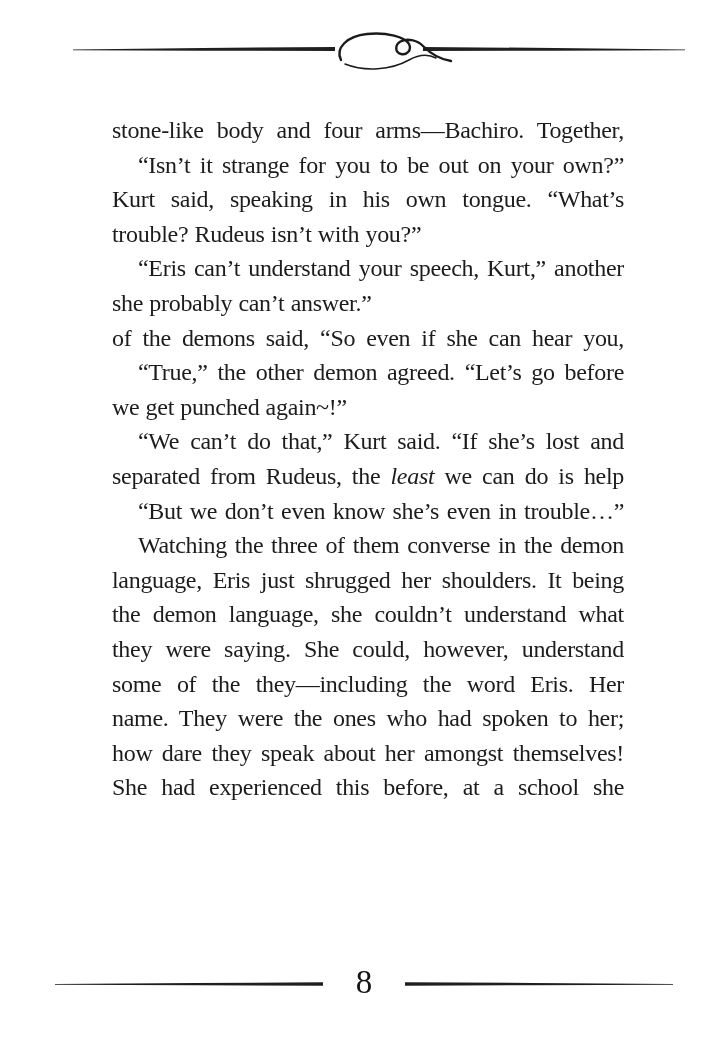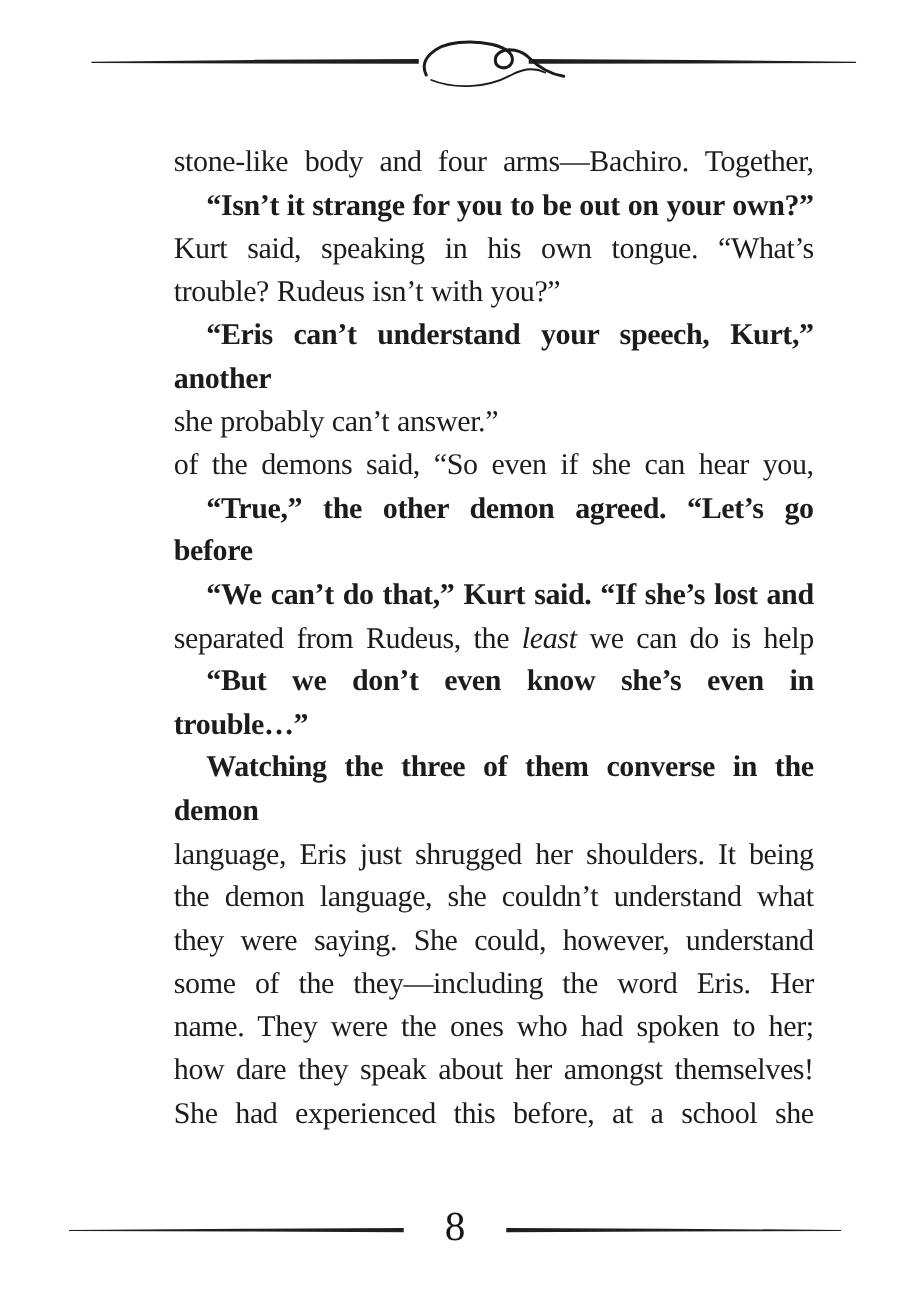--- a/index.html
+++ b/index.html
@@ -26,29 +26,28 @@
   
   .text-block {
     position: absolute;
     left: 112px;
     top: 113px;
     width: 512px;
     font-size: 24px;
     line-height: 34.6px;
     letter-spacing: -0.3px;
     word-spacing: 0.5px;
-    margin-left: 27px;
   }
   .line {
     text-align: justify;
     text-align-last: justify;
     white-space: normal;
   }
   .line.natural { text-align-last: left; }
-  .line.indent { text-indent: 26px; font-weight: bold; }
+  .line.indent { text-indent: 26px; }
   .em { font-style: italic; }
 
   
   .footer-rules {
     position: absolute;
     left: 55px;
     top: 975px;
     width: 618px;
     height: 20px;
   }
@@ -82,20 +81,21 @@
 
   <div class="text-block">
       <div class="line"><span>stone-like body and four arms—Bachiro. Together,</span></div>
       <div class="line indent"><span>“Isn’t it strange for you to be out on your own?”</span></div>
       <div class="line"><span>Kurt said, speaking in his own tongue. “What’s</span></div>
       <div class="line natural"><span>trouble? Rudeus isn’t with you?”</span></div>
       <div class="line indent"><span>“Eris can’t understand your speech, Kurt,” another</span></div>
       <div class="line natural"><span>she probably can’t answer.”</span></div>
       <div class="line"><span>of the demons said, “So even if she can hear you,</span></div>
       <div class="line indent"><span>“True,” the other demon agreed. “Let’s go before</span></div>
+      <div class="line natural"><span>we get punched again~!”</span></div>
       <div class="line indent"><span>“We can’t do that,” Kurt said. “If she’s lost and</span></div>
       <div class="line"><span>separated from Rudeus, the </span><span class="em">least</span><span> we can do is help</span></div>
       <div class="line indent"><span>“But we don’t even know she’s even in trouble…”</span></div>
       <div class="line indent"><span>Watching the three of them converse in the demon</span></div>
       <div class="line"><span>language, Eris just shrugged her shoulders. It being</span></div>
       <div class="line"><span>the demon language, she couldn’t understand what</span></div>
       <div class="line"><span>they were saying. She could, however, understand</span></div>
       <div class="line"><span>some of the they—including the word Eris. Her</span></div>
       <div class="line"><span>name. They were the ones who had spoken to her;</span></div>
       <div class="line"><span>how dare they speak about her amongst themselves!</span></div>

